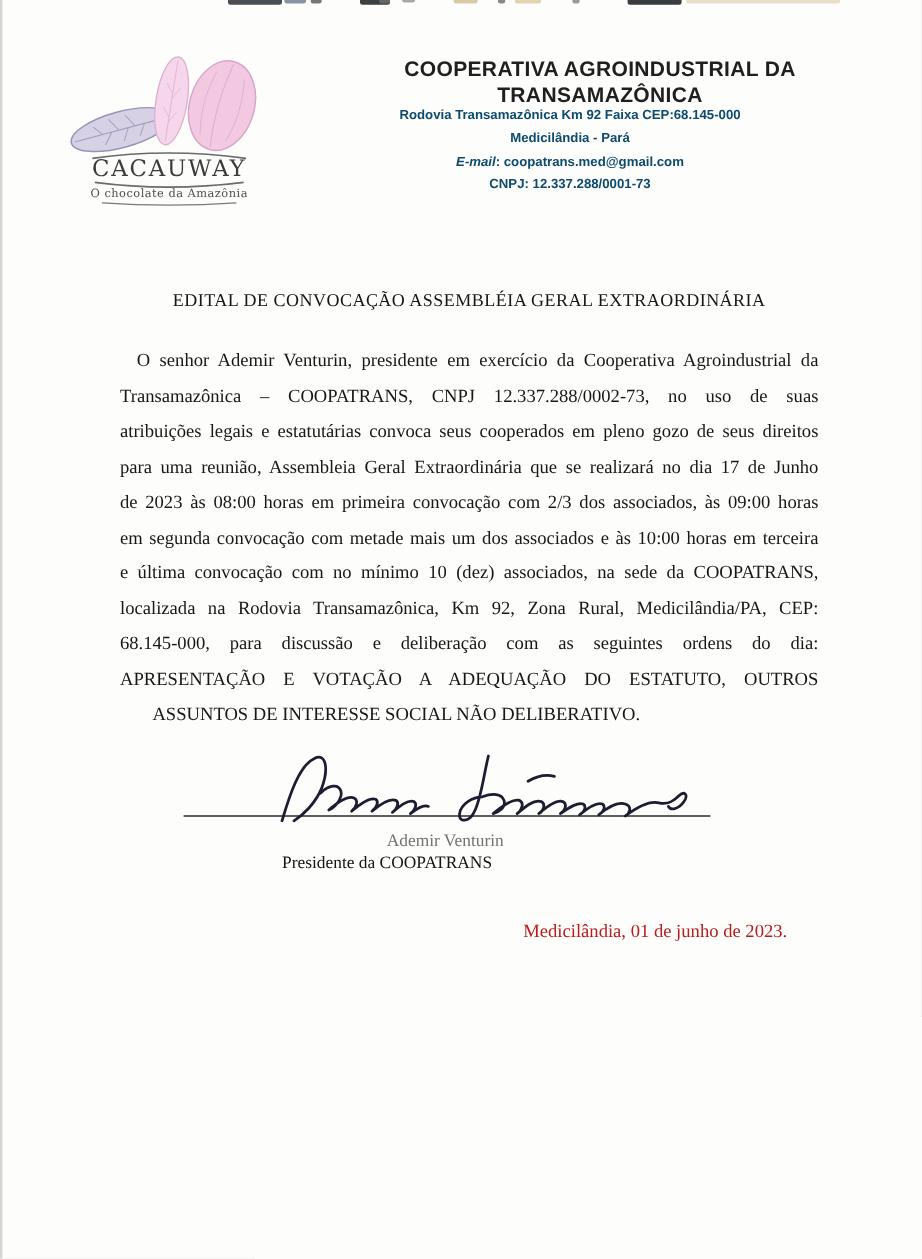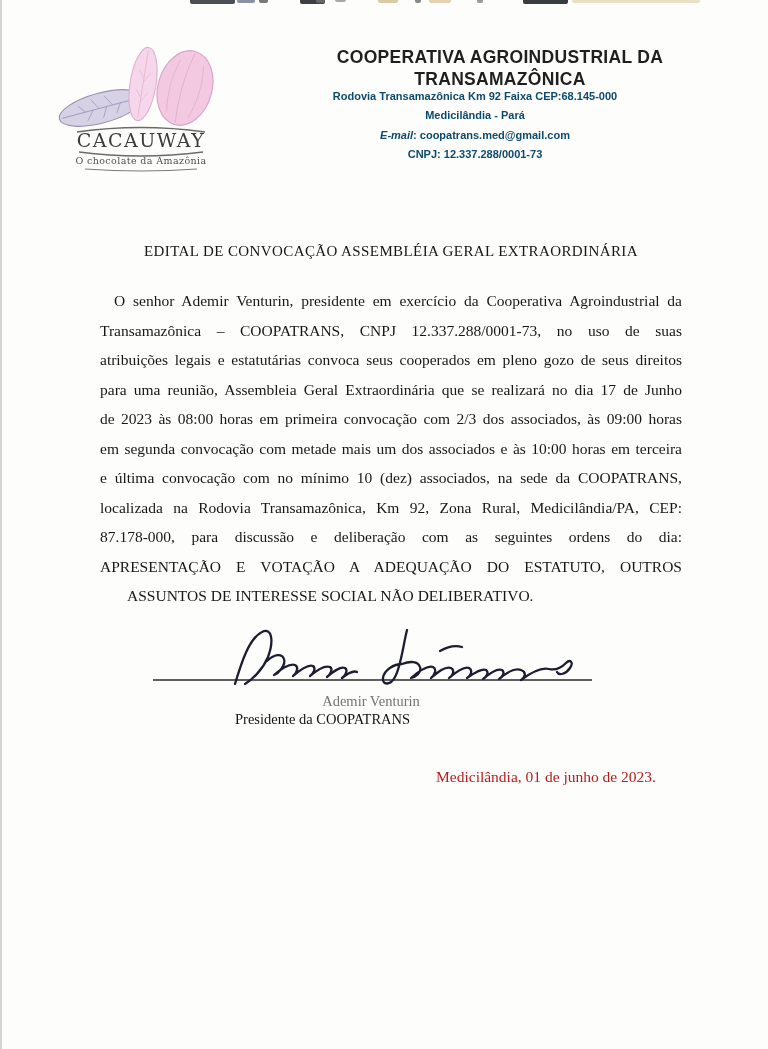--- a/index.html
+++ b/index.html
@@ -108,28 +108,28 @@
     <div>Rodovia Transamazônica Km 92 Faixa CEP:68.145-000</div>
     <div>Medicilândia - Pará</div>
     <div><span class="em">E-mail</span><span>: coopatrans.med@gmail.com</span></div>
     <div>CNPJ: 12.337.288/0001-73</div>
   </div>
 
   <div class="doc-title">EDITAL DE CONVOCAÇÃO ASSEMBLÉIA GERAL EXTRAORDINÁRIA</div>
 
   <div class="body-text">
     <div class="body-line first">O senhor Ademir Venturin, presidente em exercício da Cooperativa Agroindustrial da</div>
-    <div class="body-line">Transamazônica – COOPATRANS, CNPJ 12.337.288/0001-73, no uso de suas</div>
+    <div class="body-line">Transamazônica – COOPATRANS, CNPJ 12.337.288/0002-73, no uso de suas</div>
     <div class="body-line">atribuições legais e estatutárias convoca seus cooperados em pleno gozo de seus direitos</div>
     <div class="body-line">para uma reunião, Assembleia Geral Extraordinária que se realizará no dia 17 de Junho</div>
     <div class="body-line">de 2023 às 08:00 horas em primeira convocação com 2/3 dos associados, às 09:00 horas</div>
     <div class="body-line">em segunda convocação com metade mais um dos associados e às 10:00 horas em terceira</div>
     <div class="body-line">e última convocação com no mínimo 10 (dez) associados, na sede da COOPATRANS,</div>
     <div class="body-line">localizada na Rodovia Transamazônica, Km 92, Zona Rural, Medicilândia/PA, CEP:</div>
-    <div class="body-line">87.178-000, para discussão e deliberação com as seguintes ordens do dia:</div>
+    <div class="body-line">68.145-000, para discussão e deliberação com as seguintes ordens do dia:</div>
     <div class="body-line">APRESENTAÇÃO E VOTAÇÃO A ADEQUAÇÃO DO ESTATUTO, OUTROS</div>
     <div class="body-line last">ASSUNTOS DE INTERESSE SOCIAL NÃO DELIBERATIVO.</div>
   </div>
 
   <svg class="sig-svg" viewBox="0 0 460 80">
     <line x1="8" y1="60" x2="447" y2="60" stroke="#2a2a2a" stroke-width="1.4"></line>
     <g fill="none" stroke="#1c1c32" stroke-width="2.3" stroke-linecap="round" stroke-linejoin="round">
       <path d="M 90,64 C 96,44 104,18 117,12 C 127,7 129,21 123,37 C 118,49 108,59 100,64"></path>
       <path d="M 122,41 C 129,34 137,33 139,39 C 141,45 134,53 129,55 C 136,49 145,43 150,45 C 154,47 152,53 148,56 C 155,50 163,44 168,46 C 171,48 169,53 165,56 C 172,50 180,45 185,47 C 188,49 186,54 182,57 C 188,52 195,46 200,48 C 203,50 201,55 197,58 C 202,54 208,50 212,52"></path>
       <path d="M 262,10 C 258,26 256,46 250,57 C 246,65 237,66 238,58 C 239,50 249,44 257,44 C 265,41 273,41 275,47 C 277,53 270,57 266,58 C 273,52 282,45 288,47 C 292,49 290,55 286,58 C 293,52 300,46 306,48 C 310,50 308,56 304,58 C 311,52 319,46 324,48 C 328,50 326,56 322,58 C 328,54 336,48 341,50 C 344,52 342,57 338,59 C 345,53 352,48 357,50 C 360,52 358,57 354,59 C 361,53 370,48 376,50 C 382,52 380,58 376,60 C 384,54 396,47 404,49 C 412,51 417,47 421,43 C 425,39 429,42 425,48 C 421,54 414,56 412,52"></path>

